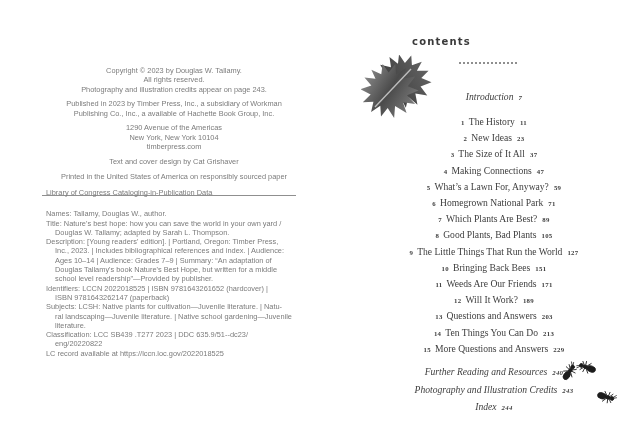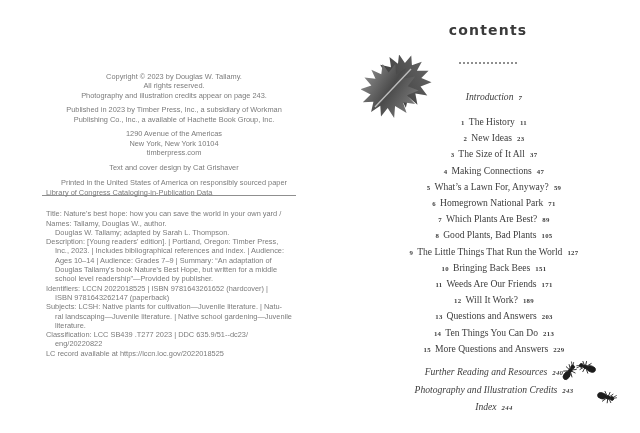--- a/index.html
+++ b/index.html
@@ -2,39 +2,39 @@
 <html><head>
 <meta charset="utf-8">
 <style>
   html,body{margin:0;padding:0;background:#ffffff;}
   #spread{
     position:relative;width:640px;height:433px;background:#ffffff;overflow:hidden;
     font-family:"Liberation Sans",sans-serif;
   }
   
   .lp-center{
-    position:absolute;left:28px;top:72px;width:292px;
+    position:absolute;left:28px;top:66px;width:292px;
     text-align:center;color:#7b7b7b;font-size:7.4px;line-height:9.3px;
   }
   .lp-block{margin-bottom:5.5px;}
   .lp-rule{
     position:absolute;left:42px;top:195px;width:254px;height:0;
     border-top:1px solid #8f8f8f;
   }
   .lp-catalog{
     position:absolute;left:46px;top:188px;width:264px;
     text-align:left;color:#7b7b7b;font-size:7.4px;line-height:9.3px;
   }
   .lp-loc-heading{margin-bottom:12px;}
   .cat-line.indent{padding-left:9px;}
   .lp-british{margin-top:9px;padding-left:8px;}
   
   .contents-title{
-    position:absolute;left:412px;top:22px;width:152px;text-align:center;
-    font-family:"DejaVu Sans",sans-serif;font-weight:bold;font-size:14px;
+    position:absolute;left:412px;top:36px;width:152px;text-align:left;
+    font-family:"DejaVu Sans",sans-serif;font-weight:bold;font-size:10px;
     letter-spacing:1.2px;color:#3a3a3a;
   }
   .contents-dots{
     position:absolute;left:459px;top:62px;width:58px;height:0;
     border-top:2px dotted #8f8f8f;
   }
   .leaf-icon{position:absolute;left:361px;top:55px;}
   .toc{
     position:absolute;left:328px;top:90px;width:332px;text-align:center;
     font-family:"Liberation Serif",serif;color:#3d3d3d;
@@ -70,22 +70,22 @@
     <div class="lp-block">
       <div>Text and cover design by Cat Grishaver</div>
     </div>
     <div class="lp-block">Printed in the United States of America on responsibly sourced paper</div>
   </div>
 
   <div class="lp-rule"></div>
 
   <div class="lp-catalog">
     <div class="lp-loc-heading">Library of Congress Cataloging-in-Publication Data</div>
+    <div class="cat-line">Names: Tallamy, Douglas W., author.</div>
     <div class="cat-line">Title: Nature's best hope: how you can save the world in your own yard /</div>
-    <div class="cat-line">Names: Tallamy, Douglas W., author.</div>
     <div class="cat-line indent">Douglas W. Tallamy; adapted by Sarah L. Thompson.</div>
     <div class="cat-line">Description: [Young readers' edition]. | Portland, Oregon: Timber Press,</div>
     <div class="cat-line indent">Inc., 2023. | Includes bibliographical references and index. | Audience:</div>
     <div class="cat-line indent">Ages 10–14 | Audience: Grades 7–9 | Summary: “An adaptation of</div>
     <div class="cat-line indent">Douglas Tallamy's book Nature's Best Hope, but written for a middle</div>
     <div class="cat-line indent">school level readership”—Provided by publisher.</div>
     <div class="cat-line">Identifiers: LCCN 2022018525 | ISBN 9781643261652 (hardcover) |</div>
     <div class="cat-line indent">ISBN 9781643262147 (paperback)</div>
     <div class="cat-line">Subjects: LCSH: Native plants for cultivation—Juvenile literature. | Natu-</div>
     <div class="cat-line indent">ral landscaping—Juvenile literature. | Native school gardening—Juvenile</div>

